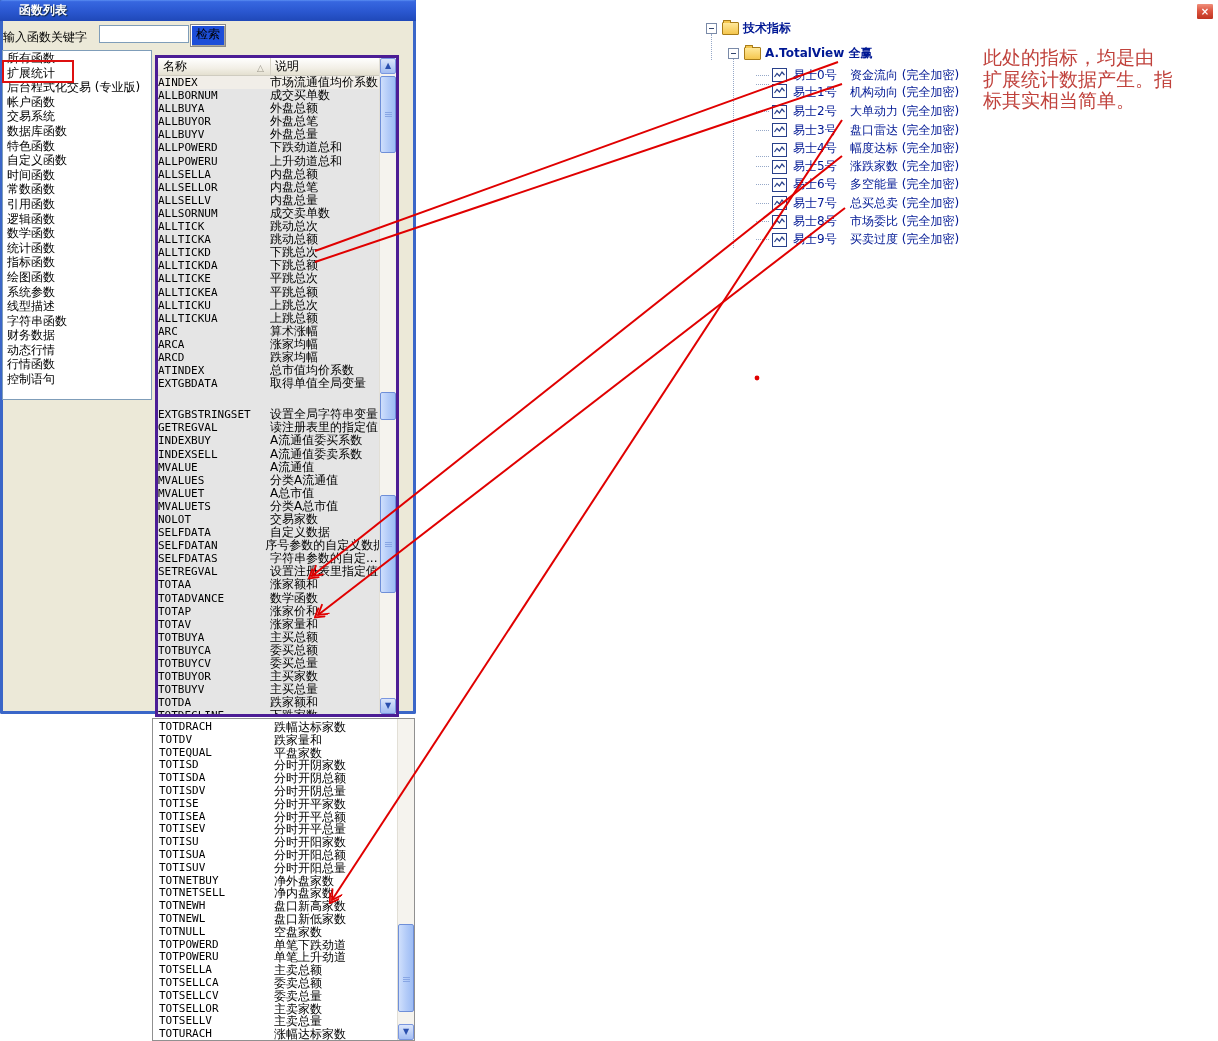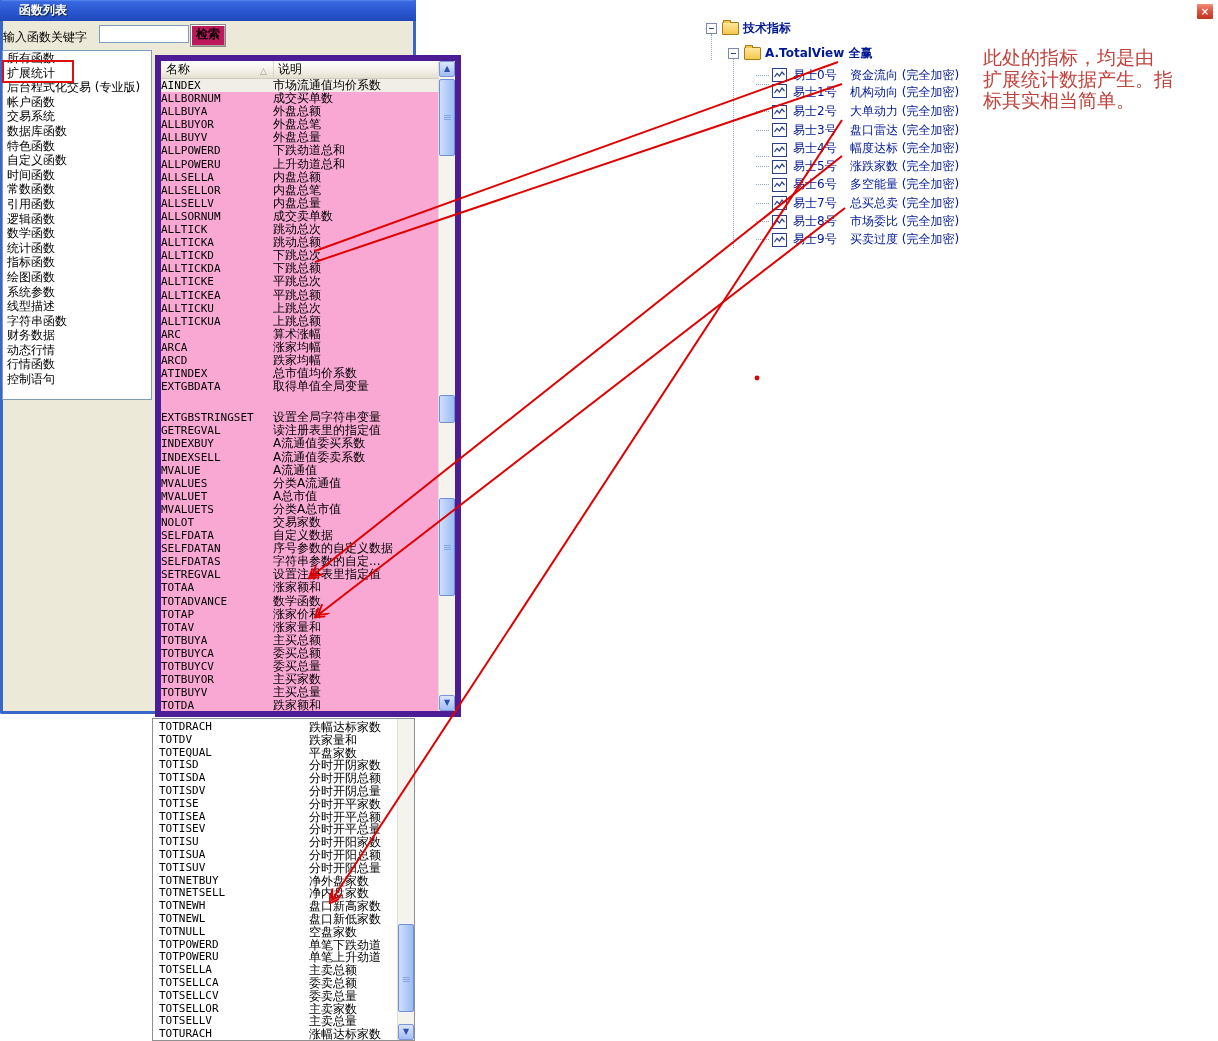--- a/index.html
+++ b/index.html
@@ -29,38 +29,38 @@
     border:1px solid #fff;border-radius:2px;color:#fff;font-size:10px;font-weight:bold;
     display:flex;align-items:center;justify-content:center;line-height:1;cursor:pointer;
   }
   .search-label{position:absolute;left:3px;top:29px;font-size:12px;color:#000;}
   .search-input{
     position:absolute;left:99px;top:25px;width:84px;height:16px;
     border:1px solid #7f9db9;background:#fff;font-size:12px;padding:0 2px;
   }
   .search-btn{
     position:absolute;left:190px;top:24px;width:34px;height:21px;
-    background:#be185d;border:1px solid #888;
+    background:#1d4ed8;border:1px solid #888;
     box-shadow:inset 1px 1px 0 #fff, inset -1px -1px 0 #a8a49a;
-    font-size:12px;text-align:center;line-height:19px;cursor:pointer;font-weight:bold;
+    font-size:12px;text-align:center;line-height:19px;cursor:pointer;
   }
   
   .cat-list{
     position:absolute;left:2px;top:50px;width:148px;height:348px;
     background:#fff;border:1px solid #7f9db9;overflow:hidden;
   }
   .cat-item{font-size:12px;line-height:14.6px;height:14.6px;padding-left:4px;color:#000;white-space:nowrap;cursor:default;}
   .highlight-box{
     position:absolute;left:2px;top:60px;width:68px;height:19px;
     border:2px solid #dd1010;pointer-events:none;
   }
   
   .func-table{
-    position:absolute;left:155px;top:55px;width:306px;height:662px;
-    background:#f9a8d4;border:6px solid #4c1d95;box-sizing:border-box;overflow:hidden;
+    position:absolute;left:155px;top:55px;width:244px;height:662px;
+    background:#e5e5e5;border:3px solid #4c1d95;box-sizing:border-box;overflow:hidden;
   }
   .tbl-header{
     position:absolute;left:0;top:0;right:16px;height:17px;
     background:linear-gradient(180deg,#ffffff,#f2efe6 60%,#e4e0d0 100%);
     border-bottom:1px solid #cfccc0;display:flex;font-size:12px;color:#000;
   }
   .th-name{width:107px;padding-left:5px;border-right:1px solid #d8d4c8;position:relative;line-height:16px;}
   .th-desc{padding-left:4px;line-height:16px;}
   .sort-icon{position:absolute;right:6px;top:2px;color:#9a968a;font-size:9px;}
   .tbl-body{position:absolute;left:0;top:18px;right:16px;bottom:0;overflow:hidden;}
@@ -82,21 +82,21 @@
     background:linear-gradient(90deg,#cfdffc,#b4ccf8 50%,#9dbcf4 100%);
     border:1px solid #6f8fd8;border-radius:2px;box-sizing:border-box;cursor:pointer;
   }
   .sb-grip{position:absolute;left:4px;width:7px;height:1px;background:#88a6e4;box-shadow:0 2px 0 #88a6e4,0 4px 0 #88a6e4;}
   
   .func-table2{
     position:absolute;left:152px;top:718px;width:263px;height:323px;
     background:#fff;border:1px solid #909090;box-sizing:border-box;overflow:hidden;
   }
   .tbl-body2{position:absolute;left:0;top:2px;right:16px;bottom:0;overflow:hidden;}
-  .tbl-body2 .tbl-row{height:12.8px;line-height:12.8px;gap:35px;}
+  .tbl-body2 .tbl-row{height:12.8px;line-height:12.8px;}
   .td-name2{width:110px;padding-left:6px;font-family:"DejaVu Sans Mono","Liberation Mono",monospace;font-size:11px;color:#000;}
   
   .tree{position:absolute;left:700px;top:14px;width:330px;height:235px;font-size:12px;color:#001894;}
   .tree-row{position:absolute;display:flex;align-items:center;height:15px;white-space:nowrap;}
   .tree-label-root,.tree-label-group{font-weight:bold;color:#001894;}
   .expander{
     width:9px;height:9px;border:1px solid #7a8aa8;background:#fff;display:inline-block;
     position:relative;box-sizing:content-box;flex:0 0 auto;
   }
   .expander::after{content:"";position:absolute;left:2px;top:4px;width:5px;height:1px;background:#33466e;}

